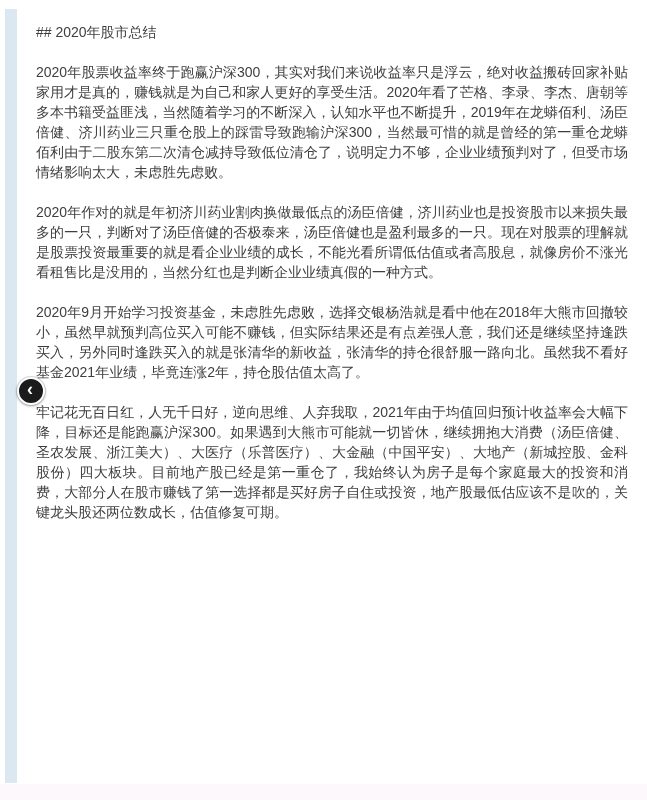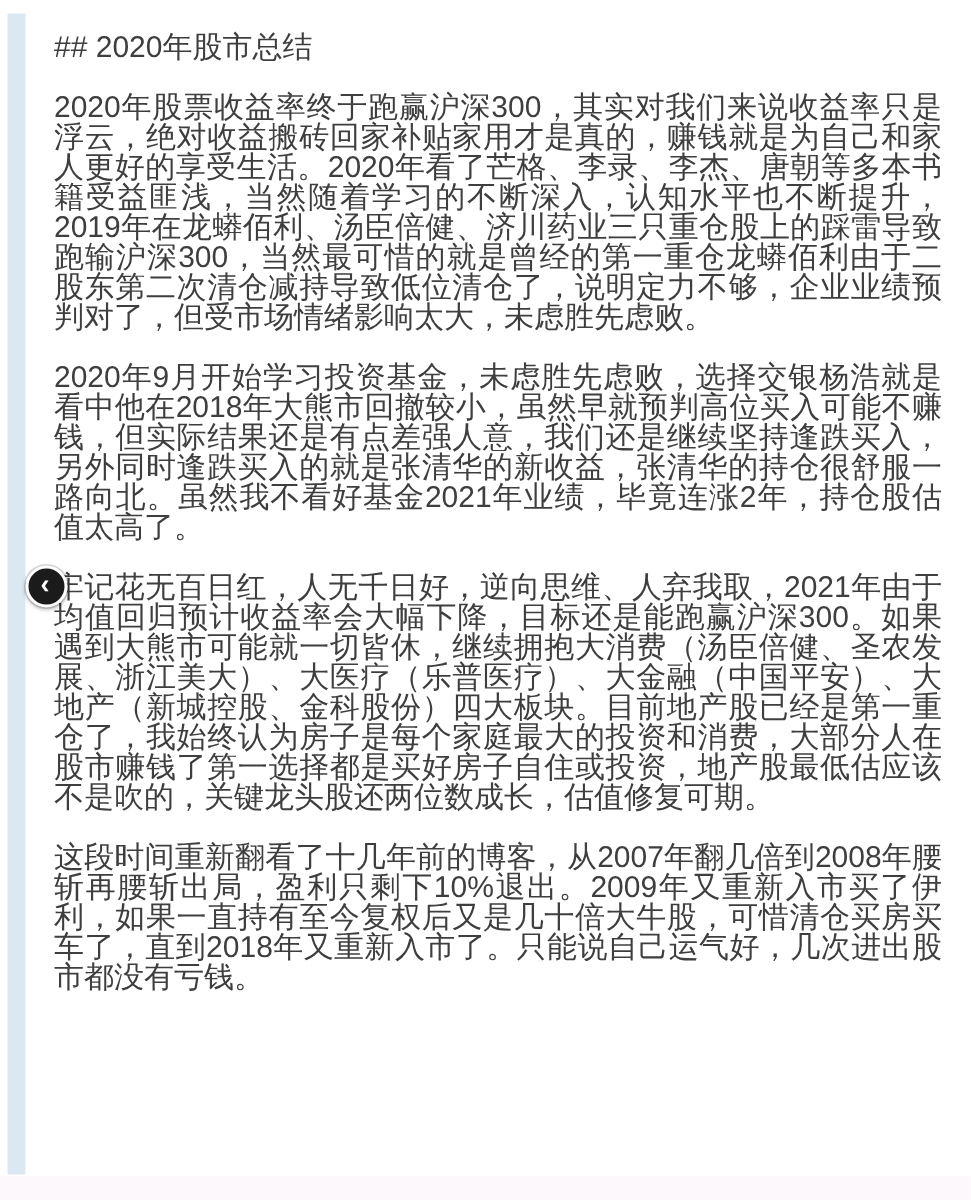--- a/index.html
+++ b/index.html
@@ -22,21 +22,21 @@
     height: 774px;
     background: #dbe8f2;
   }
   .article {
     position: absolute;
     left: 36px;
     top: 9px;
     width: 592px;
     padding-top: 13px;
     color: #3e3e3e;
-    font-size: 20px;
+    font-size: 14px;
     line-height: 20px;
     text-align: justify;
   }
   .article p {
     margin: 0 0 20px 0;
   }
   .article p.title {
     text-align: left;
   }
   .prev-btn {
@@ -75,20 +75,20 @@
 </head>
 <body>
 
 <div class="bottom-band"></div>
 
 <div class="accent-bar"></div>
 
 <main class="article">
   <p class="title">## 2020年股市总结</p>
   <p>2020年股票收益率终于跑赢沪深300，其实对我们来说收益率只是浮云，绝对收益搬砖回家补贴家用才是真的，赚钱就是为自己和家人更好的享受生活。2020年看了芒格、李录、李杰、唐朝等多本书籍受益匪浅，当然随着学习的不断深入，认知水平也不断提升，2019年在龙蟒佰利、汤臣倍健、济川药业三只重仓股上的踩雷导致跑输沪深300，当然最可惜的就是曾经的第一重仓龙蟒佰利由于二股东第二次清仓减持导致低位清仓了，说明定力不够，企业业绩预判对了，但受市场情绪影响太大，未虑胜先虑败。</p>
+  <p>2020年作对的就是年初济川药业割肉换做最低点的汤臣倍健，济川药业也是投资股市以来损失最多的一只，判断对了汤臣倍健的否极泰来，汤臣倍健也是盈利最多的一只。现在对股票的理解就是股票投资最重要的就是看企业业绩的成长，不能光看所谓低估值或者高股息，就像房价不涨光看租售比是没用的，当然分红也是判断企业业绩真假的一种方式。</p>
   <p>2020年9月开始学习投资基金，未虑胜先虑败，选择交银杨浩就是看中他在2018年大熊市回撤较小，虽然早就预判高位买入可能不赚钱，但实际结果还是有点差强人意，我们还是继续坚持逢跌买入，另外同时逢跌买入的就是张清华的新收益，张清华的持仓很舒服一路向北。虽然我不看好基金2021年业绩，毕竟连涨2年，持仓股估值太高了。</p>
   <p>牢记花无百日红，人无千日好，逆向思维、人弃我取，2021年由于均值回归预计收益率会大幅下降，目标还是能跑赢沪深300。如果遇到大熊市可能就一切皆休，继续拥抱大消费（汤臣倍健、圣农发展、浙江美大）、大医疗（乐普医疗）、大金融（中国平安）、大地产（新城控股、金科股份）四大板块。目前地产股已经是第一重仓了，我始终认为房子是每个家庭最大的投资和消费，大部分人在股市赚钱了第一选择都是买好房子自住或投资，地产股最低估应该不是吹的，关键龙头股还两位数成长，估值修复可期。</p>
-  <p>这段时间重新翻看了十几年前的博客，从2007年翻几倍到2008年腰斩再腰斩出局，盈利只剩下10%退出。2009年又重新入市买了伊利，如果一直持有至今复权后又是几十倍大牛股，可惜清仓买房买车了，直到2018年又重新入市了。只能说自己运气好，几次进出股市都没有亏钱。</p>
 </main>
 
 <button class="prev-btn">
   <span class="chevron">‹</span>
 </button>
 
 </body></html>

